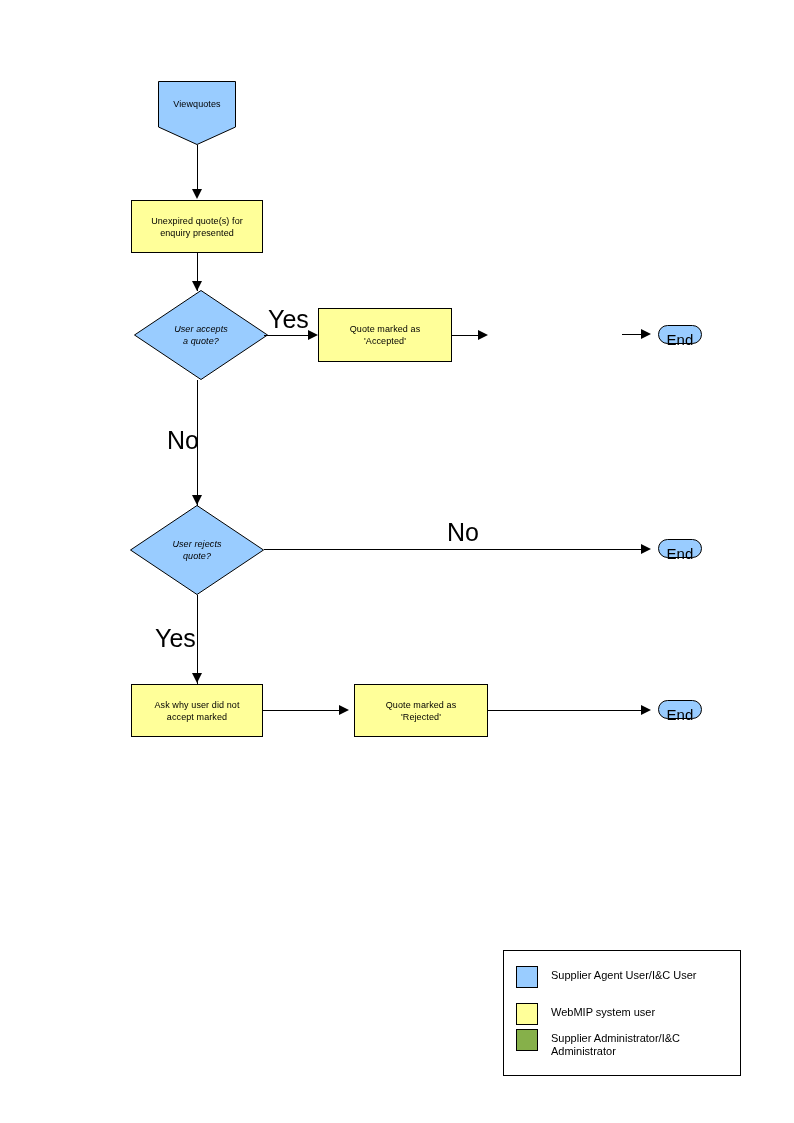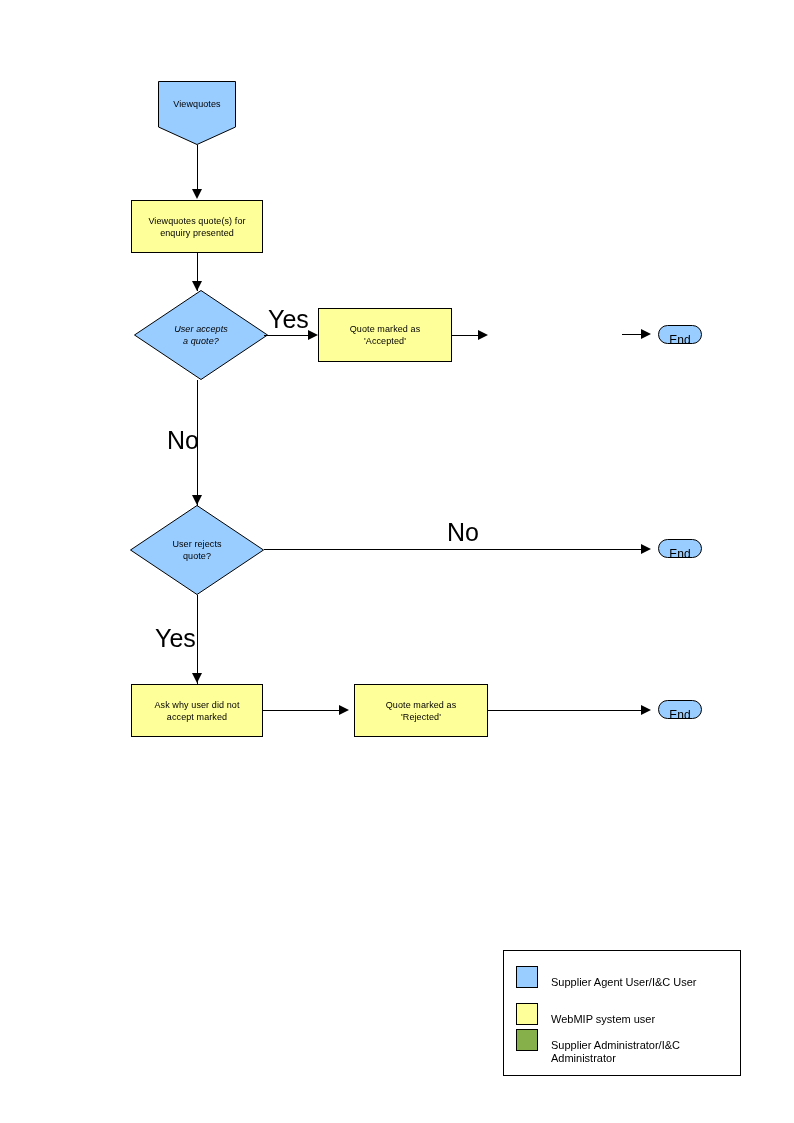--- a/index.html
+++ b/index.html
@@ -72,21 +72,21 @@
 
   
   .terminator {
     position: absolute;
     background: #99ccff;
     border: 1px solid #000000;
     border-radius: 10px;
     box-sizing: border-box;
   }
   .terminator .node-label {
-    font-size: 12px;
+    font-size: 15px;
   }
 
   
   .conn {
     position: absolute;
     background: #000000;
   }
   .conn.v { width: 1px; }
   .conn.h { height: 1px; }
 
@@ -135,40 +135,39 @@
     box-sizing: border-box;
     flex: 0 0 auto;
   }
   .legend-text {
     margin-left: 13px;
     font-size: 11px;
     line-height: 13px;
     color: #000000;
     white-space: pre-line;
     padding-top: 3px;
-    margin-top: 7px;
   }
 </style>
 </head>
 <body>
 
 <div id="page">
 
   <div class="start-shape" style="left:158px; top:81px; width:78px; height:64px; background:transparent;">
     <svg width="78" height="64" viewBox="0 0 78 64">
       <polygon points="0.5,0.5 77.5,0.5 77.5,46 39,63.5 0.5,46" fill="#99ccff" stroke="#000000" stroke-width="1"></polygon>
     </svg>
     <div class="node-label" style="height:46px;">Viewquotes</div>
   </div>
 
   <div class="conn v" style="left:197px; top:145px; height:45px;"></div>
   <div class="arrow-down" style="left:192px; top:189px;"></div>
 
   <div class="process" style="left:131px; top:200px; width:132px; height:53px;">
-    <div class="node-label">Viewquotes quote(s) for
+    <div class="node-label">Unexpired quote(s) for
 enquiry presented</div>
   </div>
 
   <div class="conn v" style="left:197px; top:253px; height:38px;"></div>
   <div class="arrow-down" style="left:192px; top:281px;"></div>
 
   <div class="decision" style="left:134px; top:290px; width:134px; height:90px;font-style:italic;">
     <svg width="134" height="90" viewBox="0 0 134 90">
       <polygon points="67,0.5 133.5,45 67,89.5 0.5,45" fill="#99ccff" stroke="#000000" stroke-width="1"></polygon>
     </svg>
@@ -193,21 +192,21 @@
   <div class="arrow-right" style="left:641px; top:329px;"></div>
 
   <div class="terminator" style="left:658px; top:325px; width:44px; height:19px;">
     <div class="node-label">End</div>
   </div>
 
   <div class="conn v" style="left:197px; top:380px; height:126px;"></div>
   <div class="arrow-down" style="left:192px; top:495px;"></div>
   <div class="branch-label" style="left:167px; top:428px;">No</div>
 
-  <div class="decision" style="left:130px; top:505px; width:134px; height:90px;">
+  <div class="decision" style="left:130px; top:505px; width:134px; height:90px;font-style:italic;">
     <svg width="134" height="90" viewBox="0 0 134 90">
       <polygon points="67,0.5 133.5,45 67,89.5 0.5,45" fill="#99ccff" stroke="#000000" stroke-width="1"></polygon>
     </svg>
     <div class="node-label">User rejects
 quote?</div>
   </div>
 
   <div class="conn h" style="left:264px; top:549px; width:384px;"></div>
   <div class="arrow-right" style="left:641px; top:544px;"></div>
   <div class="branch-label" style="left:447px; top:520px;">No</div>

